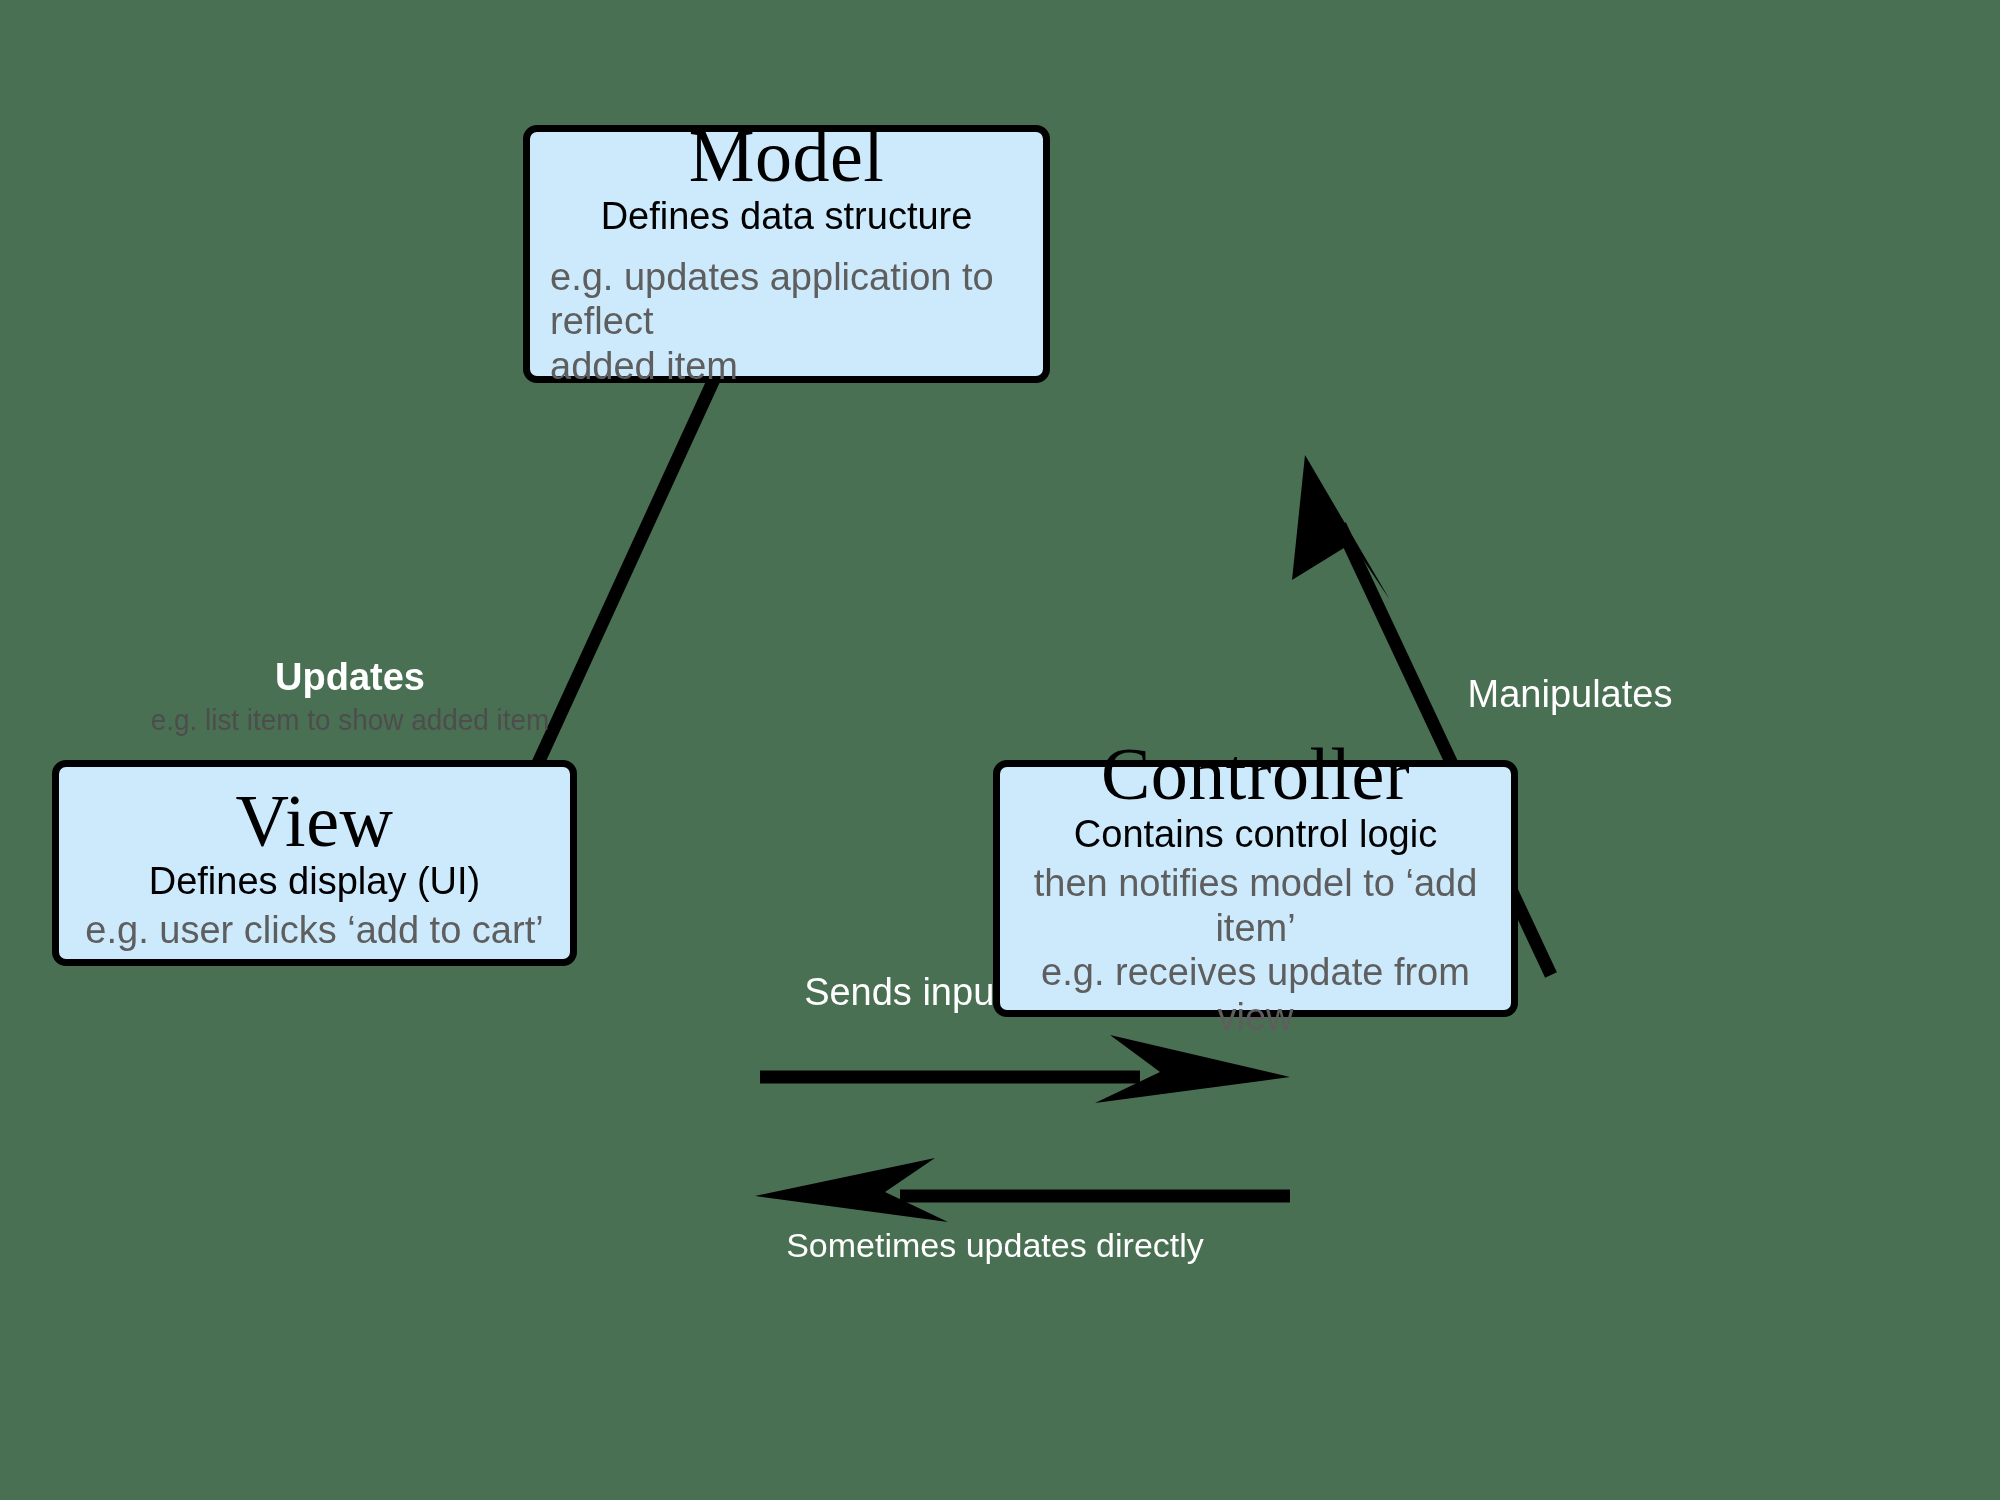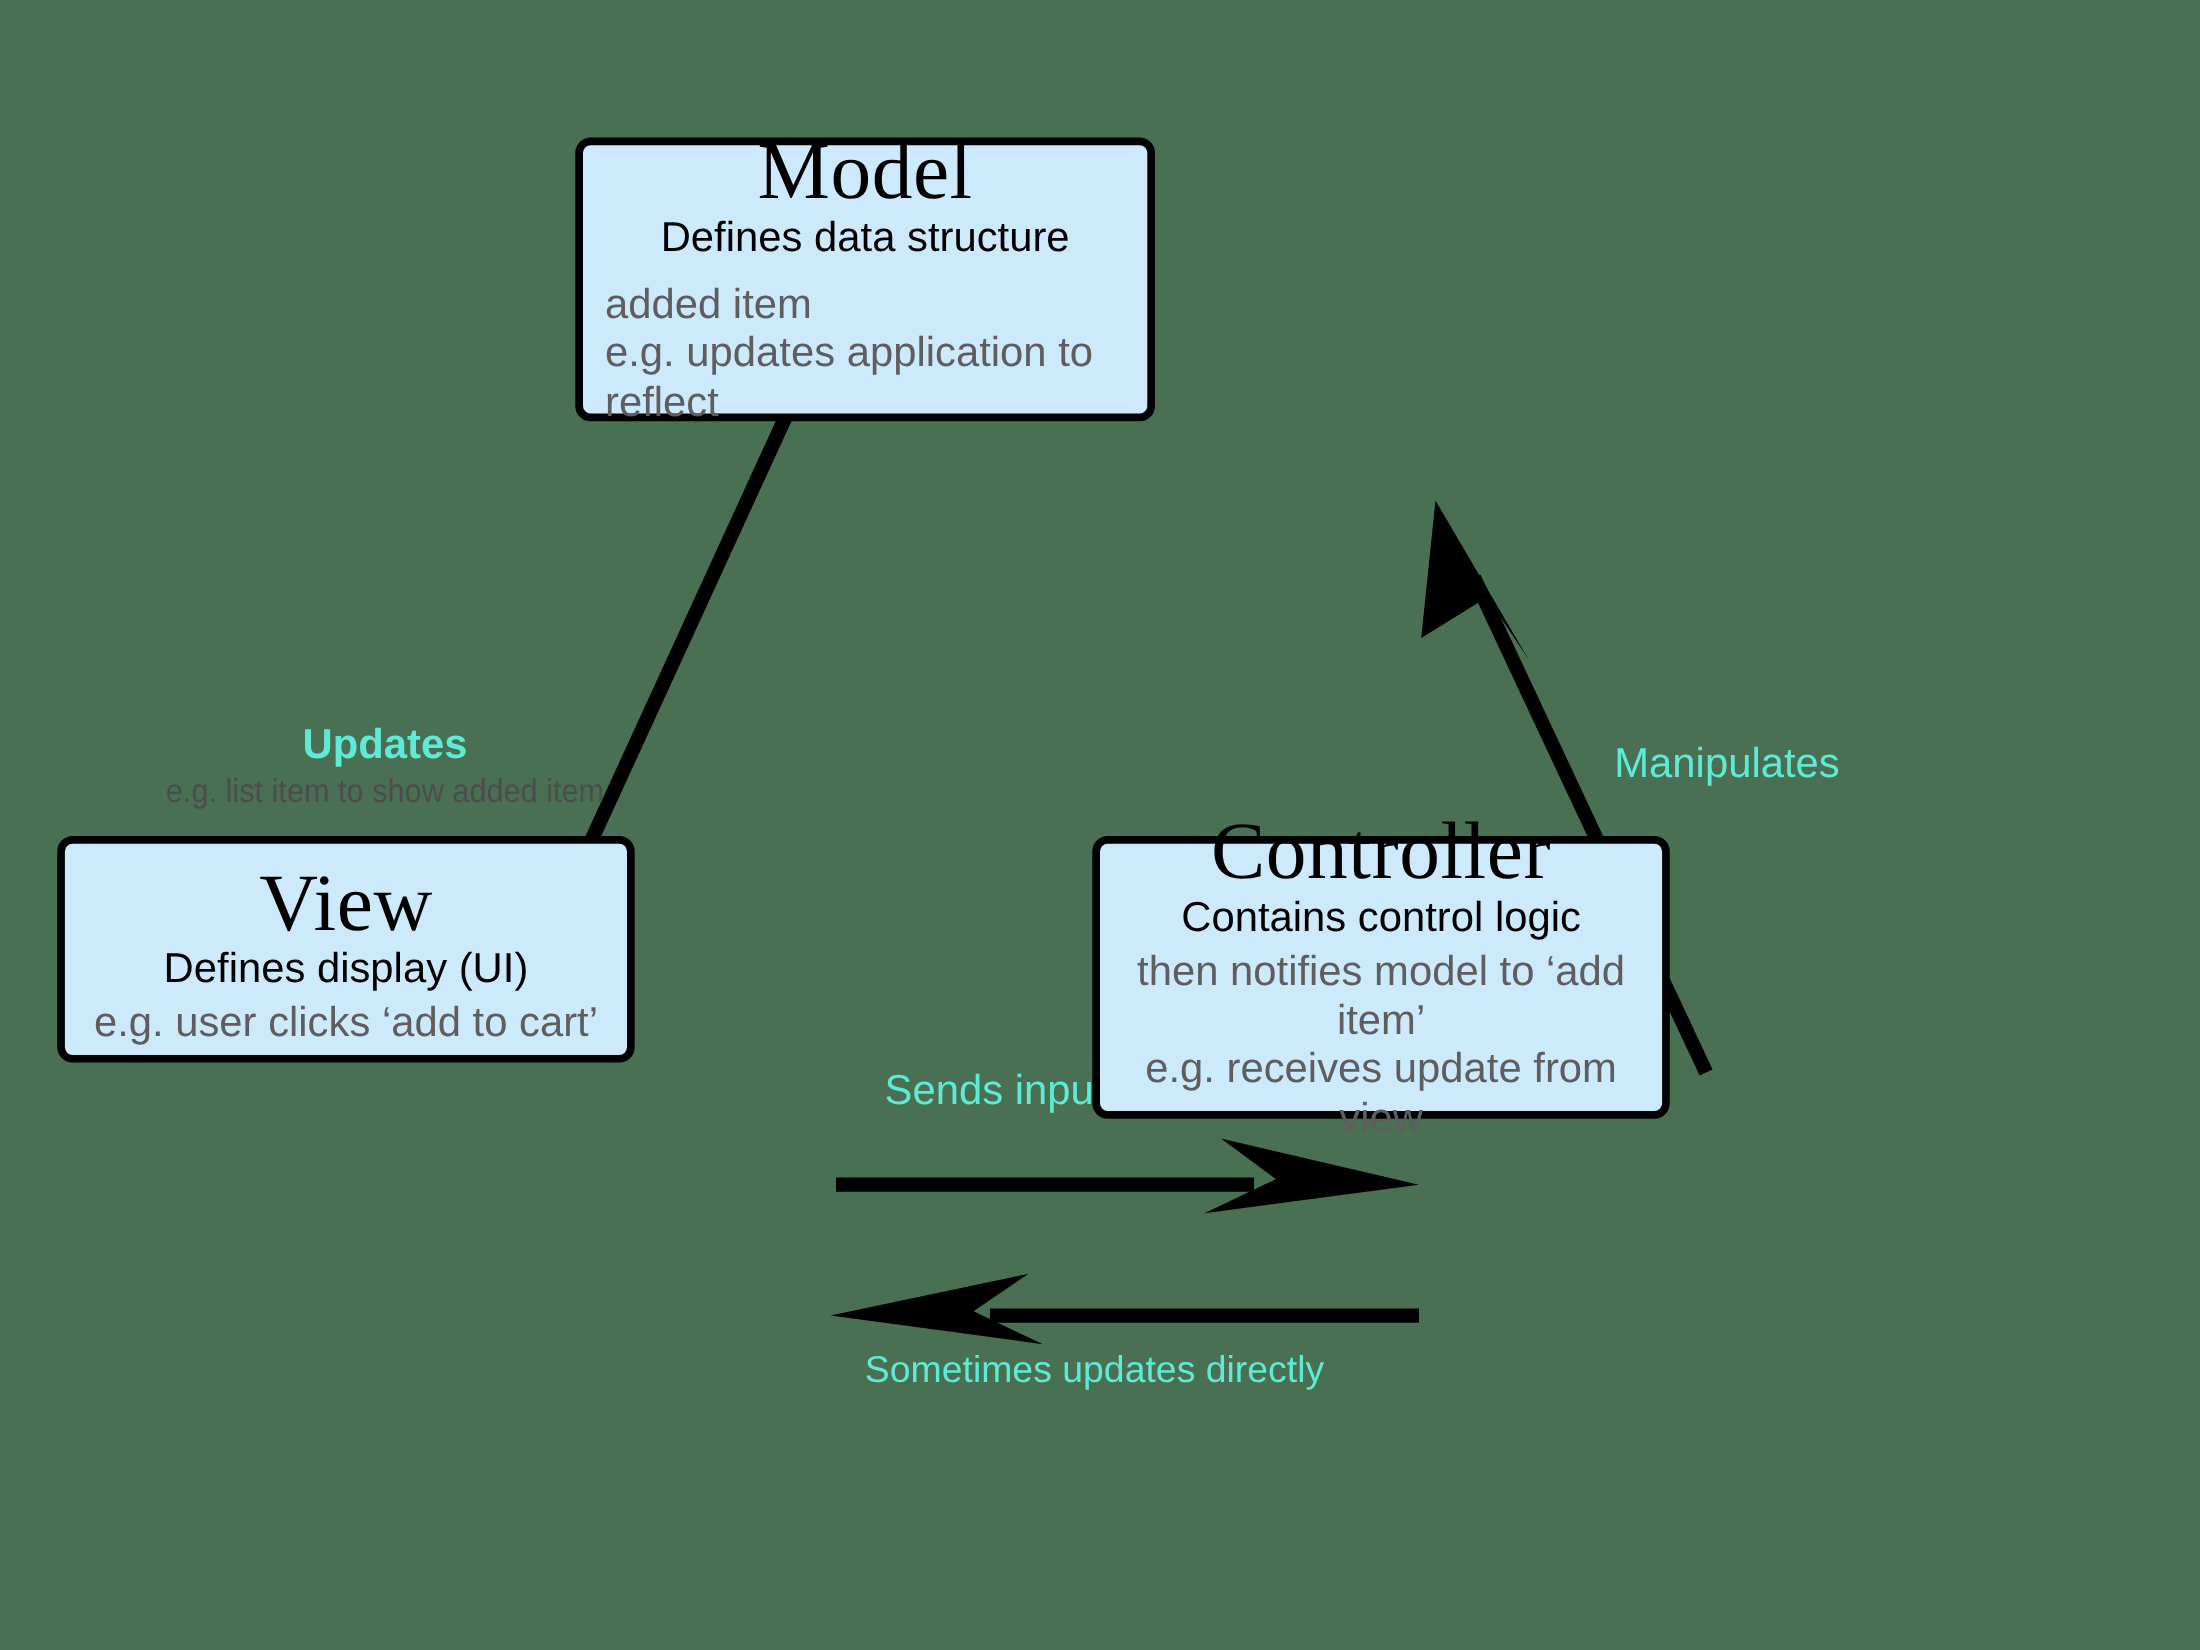--- a/index.html
+++ b/index.html
@@ -107,21 +107,21 @@
   .edge-label {
     position: absolute;
     z-index: 2;
     text-align: center;
     white-space: nowrap;
   }
   .edge-label .lbl-main {
     display: block;
     font-family: "Liberation Sans", sans-serif;
     font-weight: bold;
-    color: #5eead4;
+    color: #ffffff;
   }
   .edge-label .lbl-eg {
     display: block;
     font-family: "Liberation Sans", sans-serif;
     color: #4d4d4d;
   }
 
   #label-updates {
     left: 130px;
     top: 655px;
@@ -175,22 +175,22 @@
 
     <g>
       <path d="M 1290 1196 L 900 1196" stroke="#000" stroke-width="13" fill="none"></path>
       <path d="M 755 1196 L 935 1158 L 885 1192 L 948 1222 Z" fill="#000"></path>
     </g>
   </svg>
 
   <div class="node" id="node-model">
     <div class="node-title">Model</div>
     <div class="node-sub">Defines data structure</div>
+    <div class="node-eg">e.g. updates application to reflect</div>
     <div class="node-eg">added item</div>
-    <div class="node-eg">e.g. updates application to reflect</div>
   </div>
 
   <div class="node" id="node-view">
     <div class="node-title">View</div>
     <div class="node-sub">Defines display (UI)</div>
     <div class="node-eg">e.g. user clicks ‘add to cart’</div>
   </div>
 
   <div class="node" id="node-controller">
     <div class="node-title">Controller</div>

